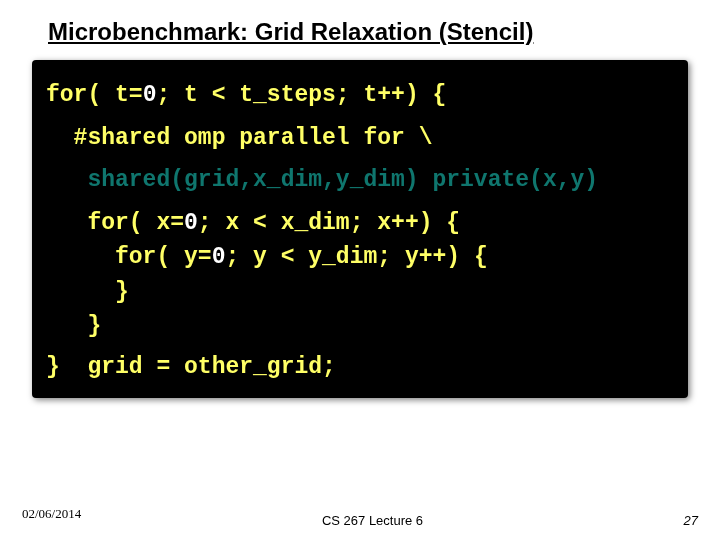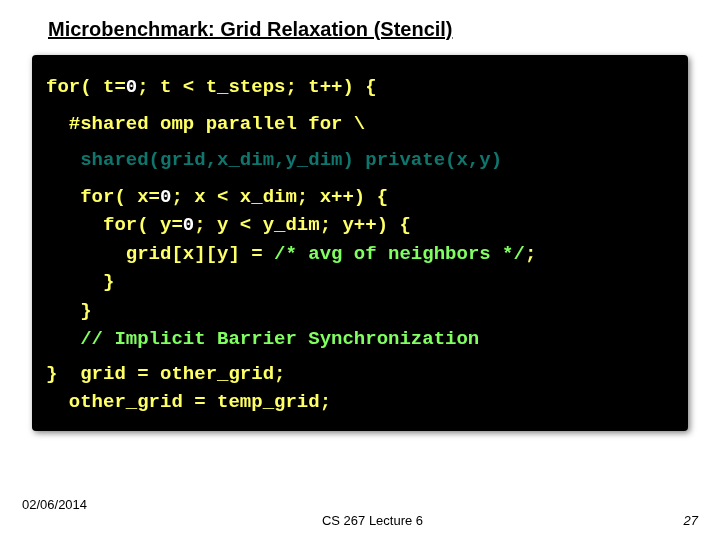--- a/index.html
+++ b/index.html
@@ -6,74 +6,71 @@
     margin: 0;
     padding: 0;
     width: 720px;
     height: 540px;
     background: #fff;
     font-family: Arial, Helvetica, sans-serif;
     position: relative;
     overflow: hidden;
   }
   .title {
-    font-size: 20px;
+    font-size: 24px;
     font-weight: bold;
     text-decoration: underline;
     padding: 18px 0 6px 48px;
     color: #000;
   }
   .codebox {
     background: #000;
     margin: 8px 32px 0 32px;
     padding: 18px 14px 14px 14px;
     border-radius: 4px;
     font-family: "Courier New", Courier, monospace;
-    font-size: 19px;
+    font-size: 23px;
     font-weight: bold;
     color: #fff;
     line-height: 1.5;
     box-shadow: 2px 2px 6px rgba(0,0,0,0.5);
   }
   .codebox .line { white-space: pre; }
   .cy { color: #ffff66; }
   .cc { color: #0f766e; }
   .cg { color: #80ff60; }
   .footer {
     position: absolute;
     bottom: 12px;
     left: 0;
     right: 0;
     font-size: 13px;
     color: #000;
   }
-  .footer .date { position: absolute; left: 22px; bottom: 16px; }
+  .footer .date { position: absolute; left: 22px; bottom: 6px; font-family: Liberation Serif, serif; }
   .footer .center { position: absolute; left: 0; right: 0; text-align: center; bottom: 0; padding-left: 25px; }
   .footer .page { position: absolute; right: 22px; bottom: 0; font-style: italic; }
 </style>
 </head>
 <body>
 
 <div class="title">Microbenchmark: Grid Relaxation (Stencil)</div>
 
 <div class="codebox">
   <div class="line"><span class="cy">for( t=</span><span>0</span><span class="cy">; t &lt; t_steps; t++) {</span></div>
   <div class="line" style="height:8px;"></div>
   <div class="line cy">  #shared omp parallel for \</div>
   <div class="line" style="height:8px;"></div>
   <div class="line cc">   shared(grid,x_dim,y_dim) private(x,y)</div>
   <div class="line" style="height:8px;"></div>
   <div class="line"><span class="cy">   for( x=</span><span>0</span><span class="cy">; x &lt; x_dim; x++) {</span></div>
   <div class="line"><span class="cy">     for( y=</span><span>0</span><span class="cy">; y &lt; y_dim; y++) {</span></div>
-  <div class="line"><span class="cy">       grid[x][y] = </span><span class="cg">/* avg of neighbors */</span><span class="cy">;</span></div>
   <div class="line cy">     }</div>
   <div class="line cy">   }</div>
-  <div class="line cg">   // Implicit Barrier Synchronization</div>
   <div class="line" style="height:6px;"></div>
   <div class="line"><span class="cy">}</span><span class="cy">  grid = other_grid;</span></div>
-  <div class="line cy">  other_grid = temp_grid;</div>
 </div>
 
 <div class="footer">
   <div class="date">02/06/2014</div>
   <div class="center">CS 267 Lecture 6</div>
   <div class="page">27</div>
 </div>
 
 </body></html>

